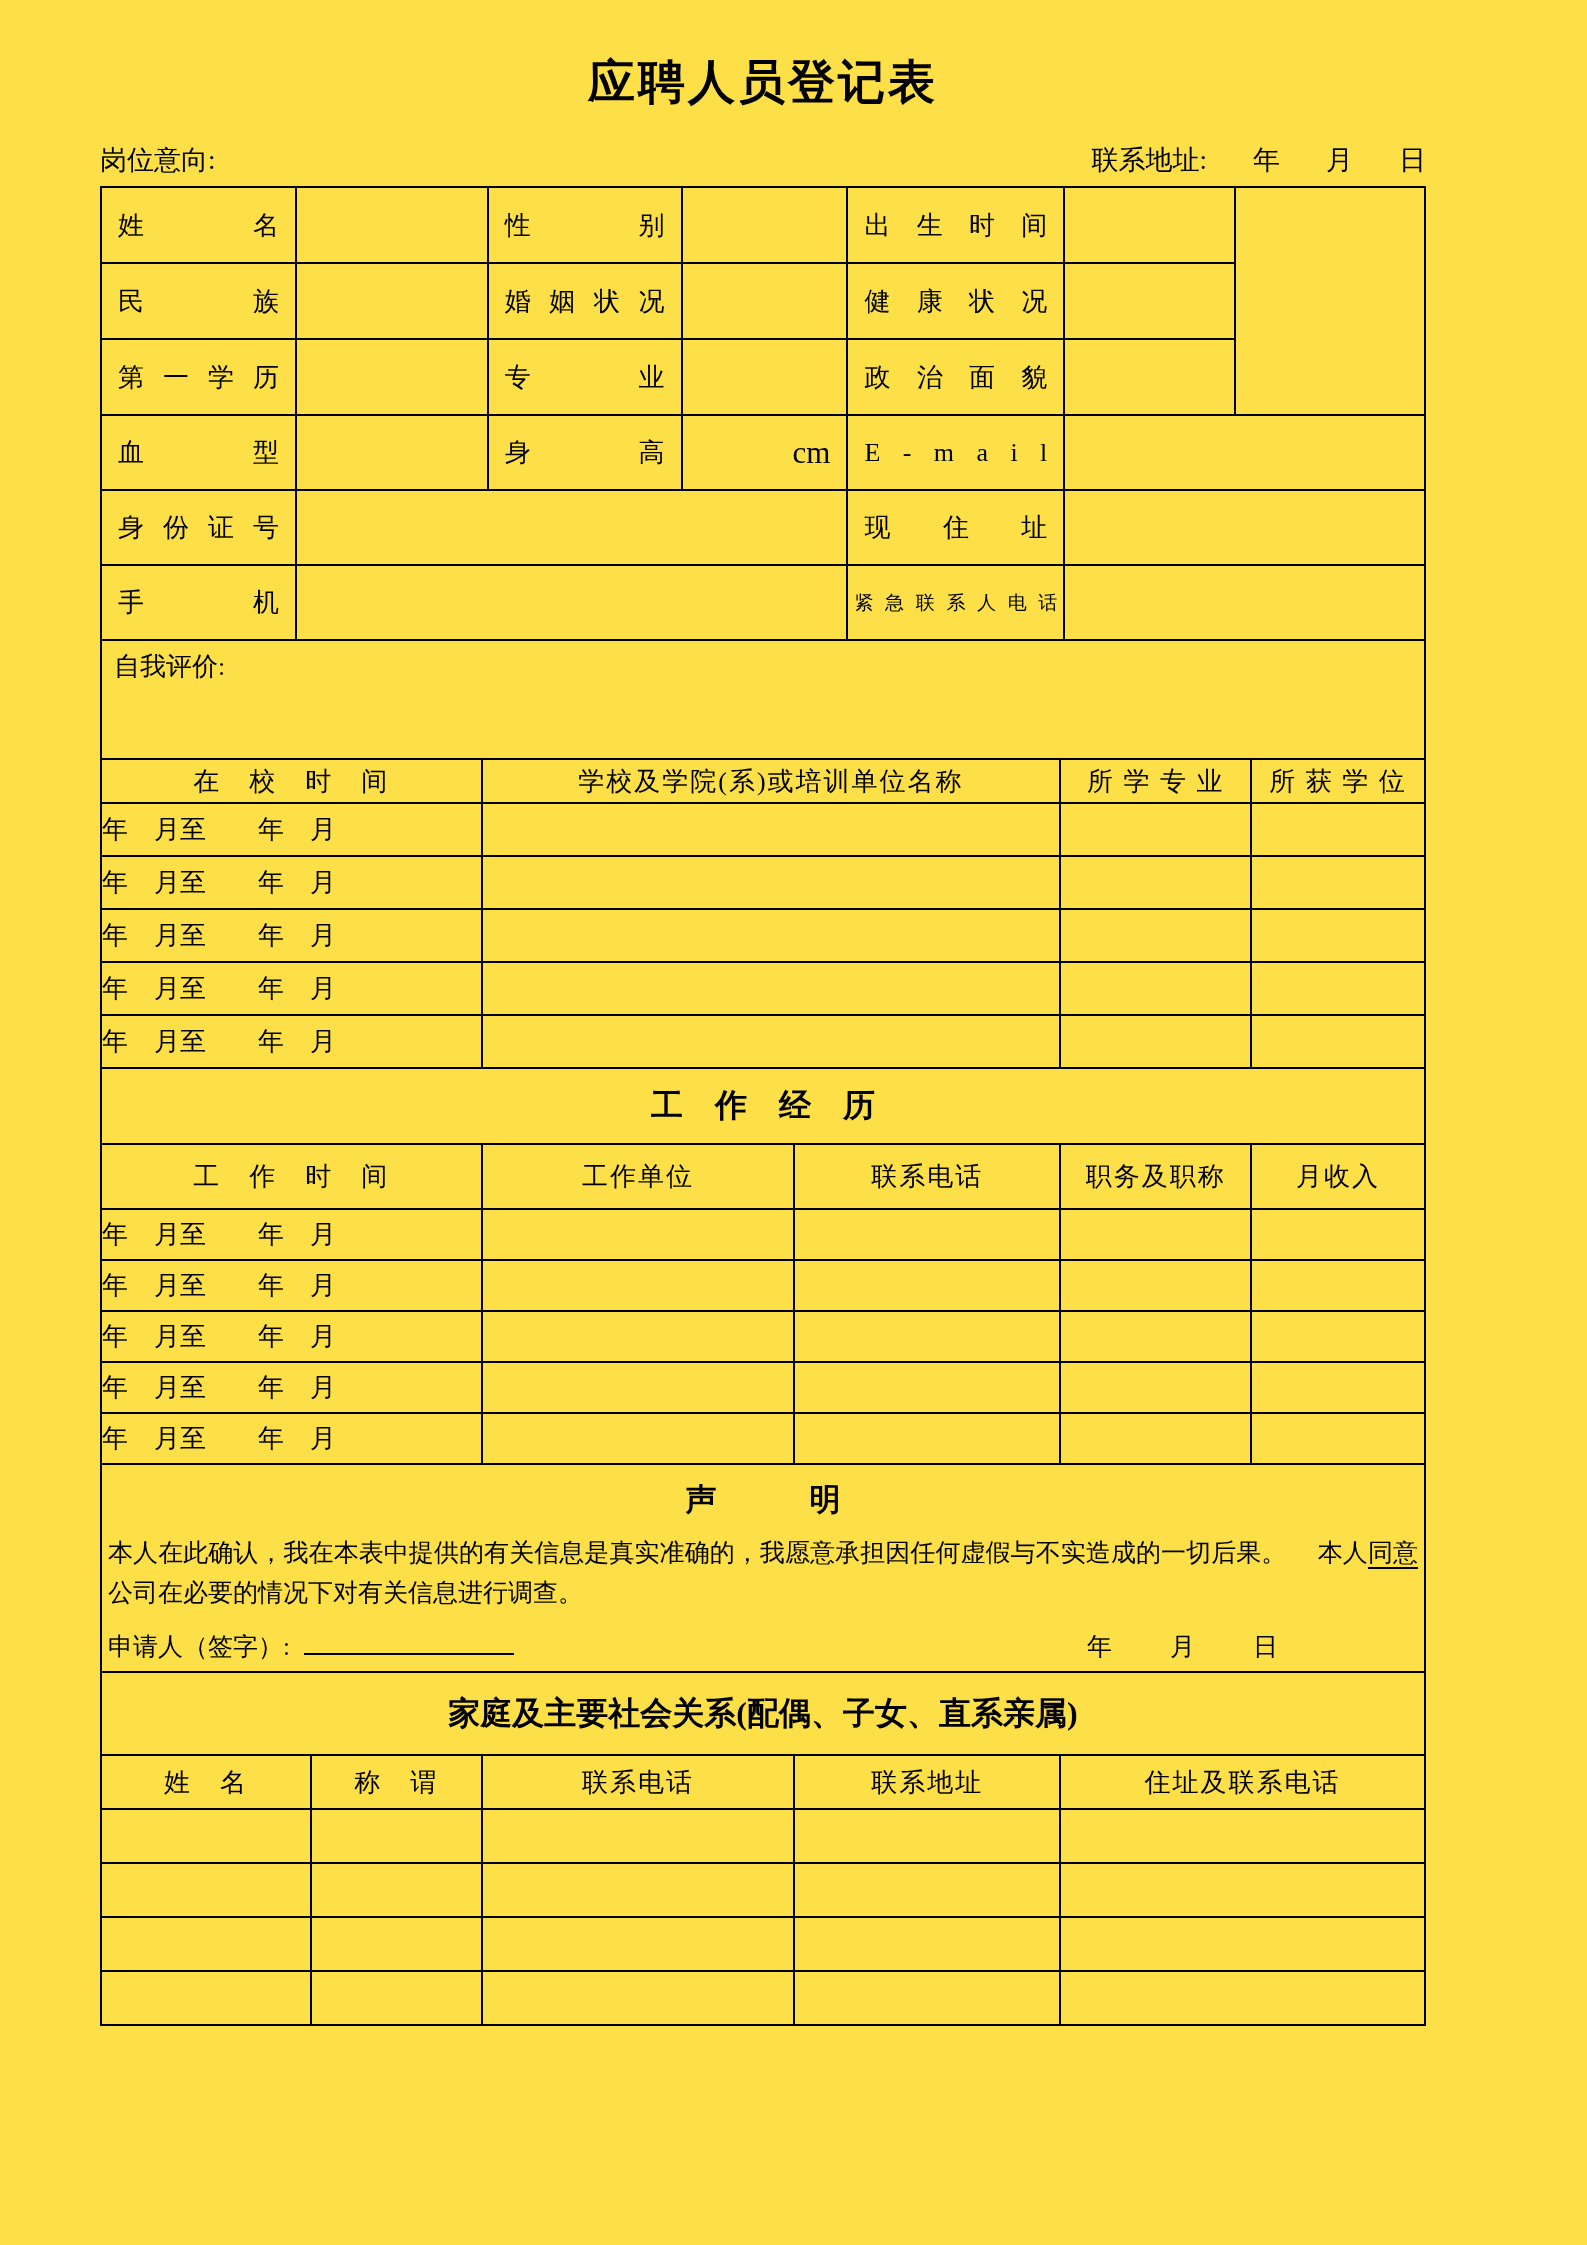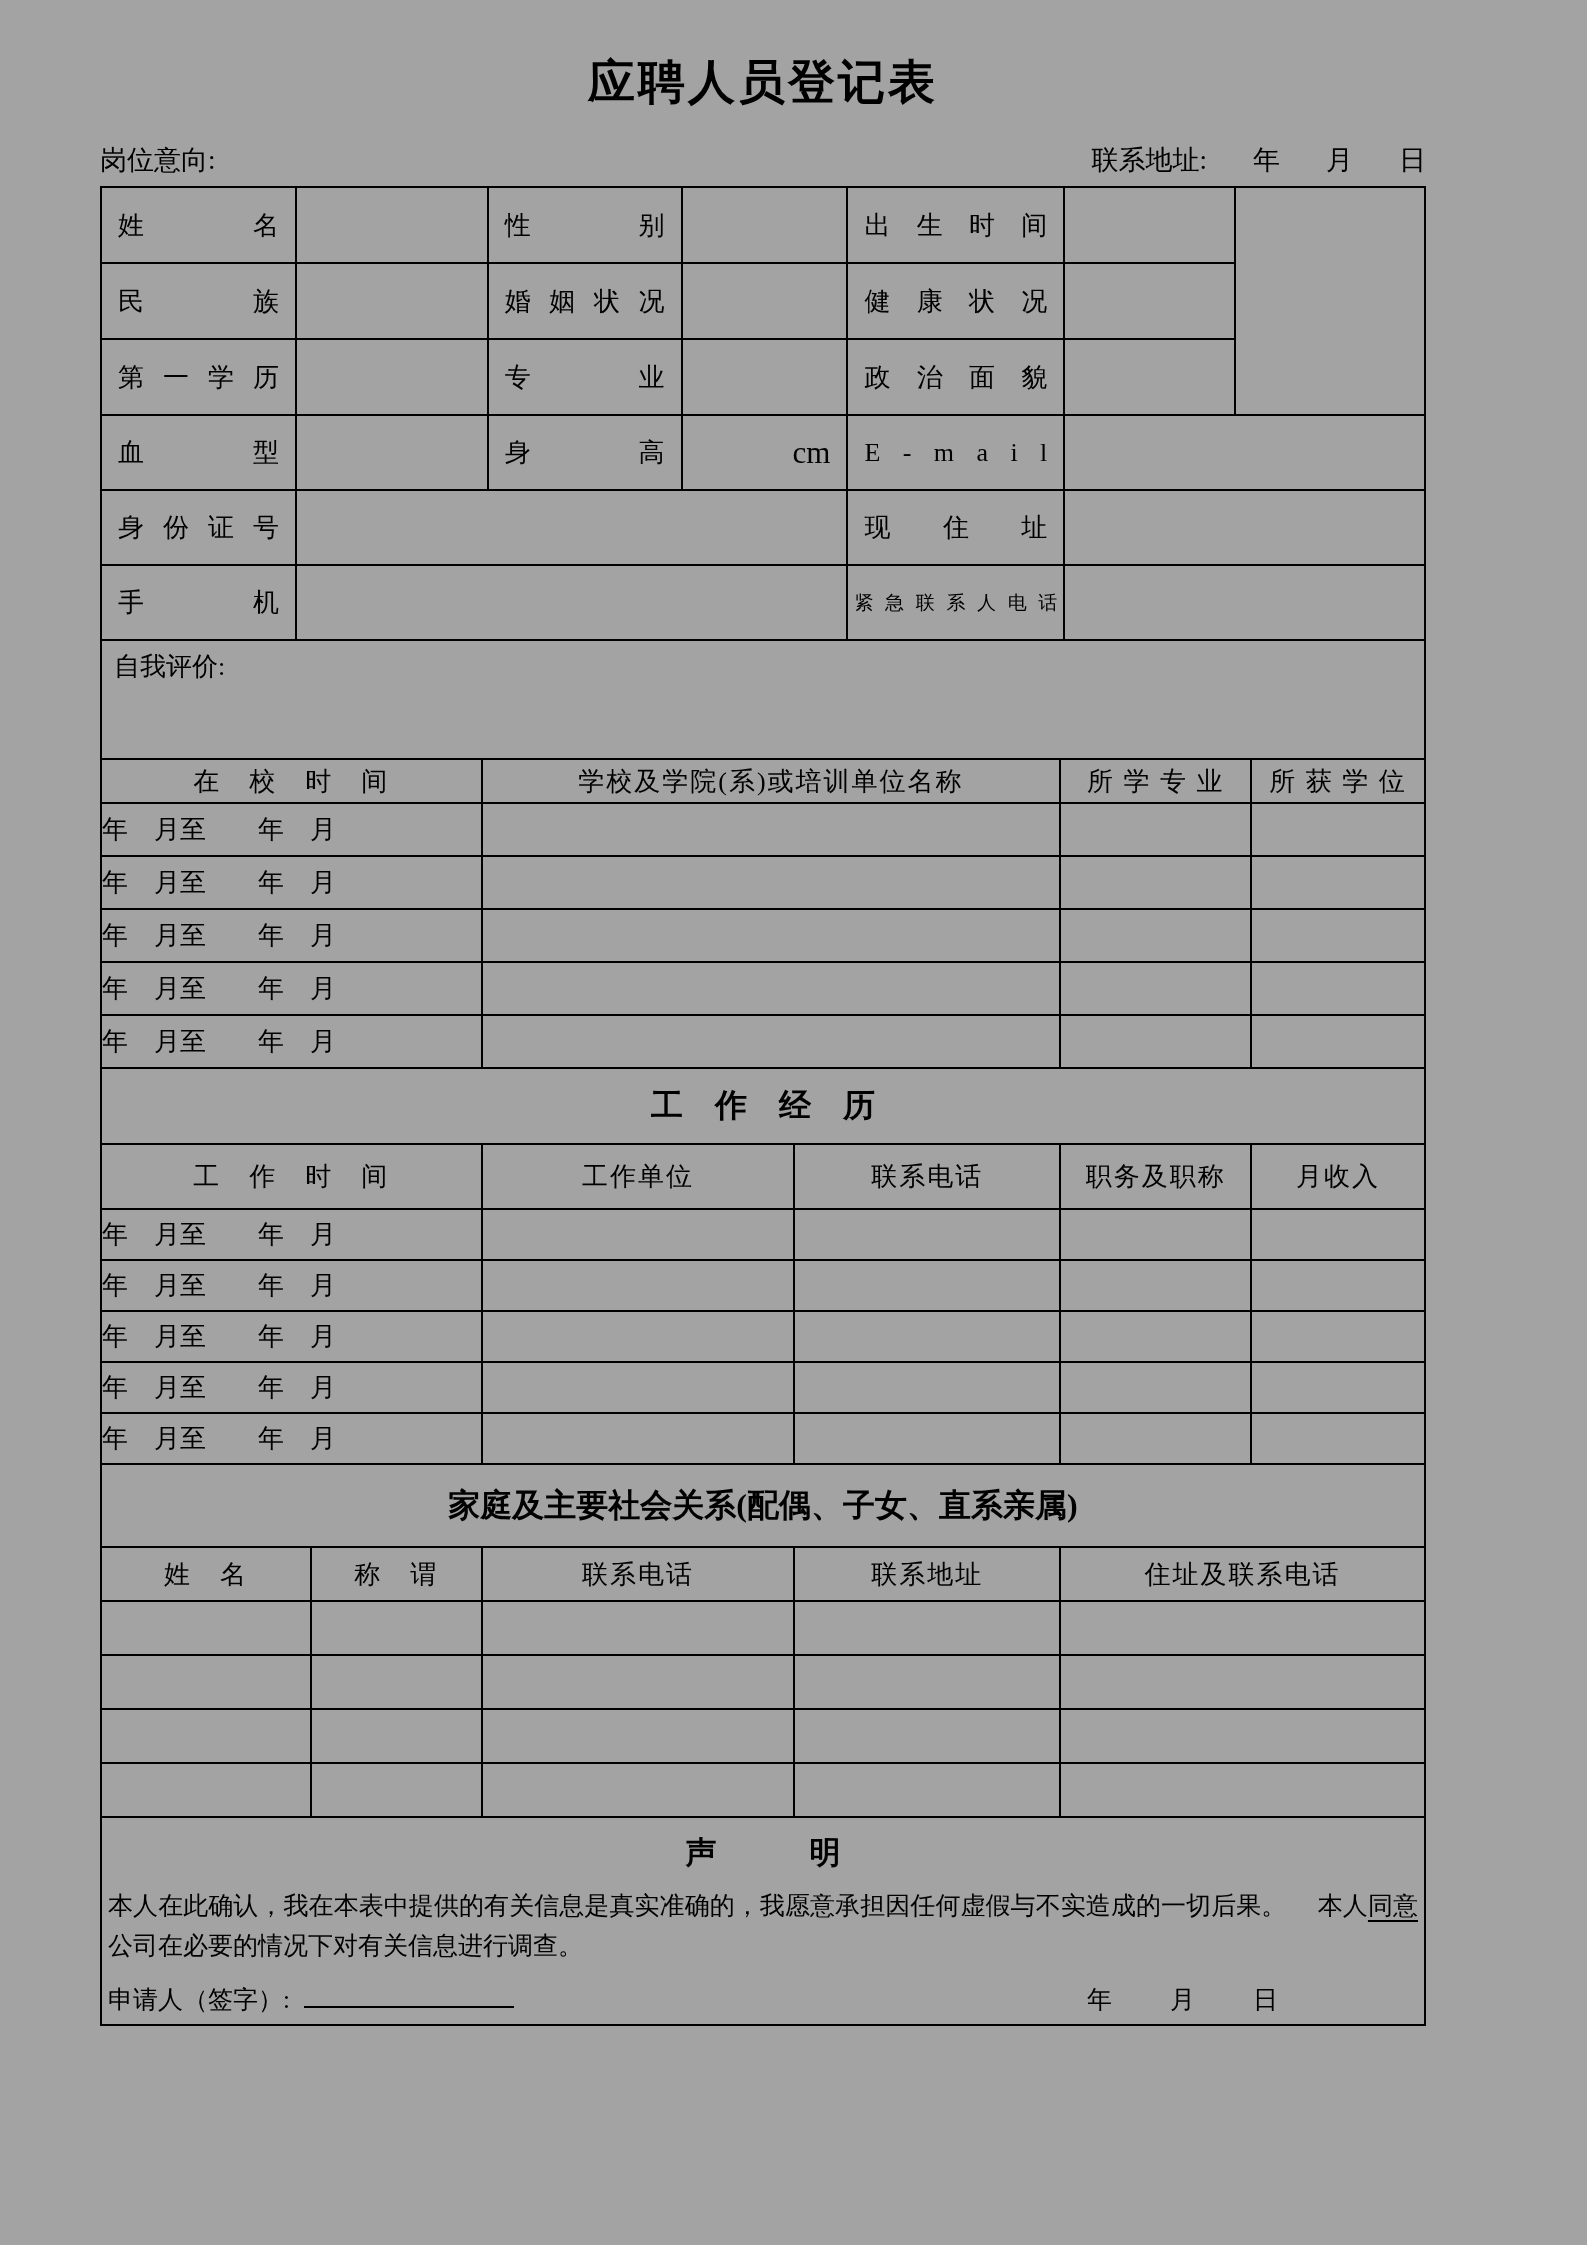--- a/index.html
+++ b/index.html
@@ -1,20 +1,20 @@
 <!DOCTYPE html>
 <html><head>
 <meta charset="utf-8">
 <style>
   * { margin:0; padding:0; box-sizing:border-box; }
   html,body { background:#ffffff; }
   .page {
     position:relative;
     width:1587px; height:2245px;
-    background:#a3a3a3;
+    background:#fde047;
     color:#000;
     font-family:"Liberation Serif","DejaVu Serif",serif;
     overflow:hidden;
   }
   .content {
     position:absolute; left:100px; top:0; width:1326px;
   }
   .doc-title {
     margin-top:50px;
     text-align:center;
@@ -278,84 +278,84 @@
         <td class="period">年　月至　　年　月</td>
         <td></td>
         <td></td>
         <td></td>
         <td></td>
       </tr>
     </tbody>
       </table>
 
     <table>
-      <colgroup>
-        <col style="width:15.85%">
-          <col style="width:12.90%">
-          <col style="width:23.62%">
-        <col style="width:20.08%">
-          <col style="width:27.55%">
-      </colgroup>
-      <tbody>
-          <tr class="h83">
-        <td colspan="5" class="sec-hdr">家庭及主要社会关系(配偶、子女、直系亲属)</td>
-      </tr>
-      <tr class="h54 cols">
-        <td>姓　名</td>
-        <td>称　谓</td>
-        <td>联系电话</td>
-        <td>联系地址</td>
-        <td>住址及联系电话</td>
-      </tr>
-      <tr class="h54">
-        <td></td>
-        <td></td>
-        <td></td>
-        <td></td>
-        <td></td>
-      </tr>
-      <tr class="h54">
-        <td></td>
-        <td></td>
-        <td></td>
-        <td></td>
-        <td></td>
-      </tr>
-      <tr class="h54">
-        <td></td>
-        <td></td>
-        <td></td>
-        <td></td>
-        <td></td>
-      </tr>
-      <tr class="h54">
-        <td></td>
-        <td></td>
-        <td></td>
-        <td></td>
-        <td></td>
-      </tr>
-    </tbody>
-      </table>
-
-    <table>
       <tbody>
           <tr>
         <td class="decl-cell">
           <div class="decl-title">声　　　明</div>
           <div class="decl-text"><span>本人在此确认，我在本表中提供的有关信息是真实准确的，我愿意承担因任何虚假与不实造成的一切后果。　 本人</span><span class="u">同意</span><span>公司在必要的情况下对有关信息进行调查。</span></div>
           <div class="sign-line">
             <span>
               <span>申请人（签字）:</span><span class="sig-blank"></span>
             </span>
             <span class="date-group2">
               <span>年</span>
               <span>月</span>
               <span>日</span>
             </span>
           </div>
         </td>
       </tr>
     </tbody>
       </table>
 
+    <table>
+      <colgroup>
+        <col style="width:15.85%">
+          <col style="width:12.90%">
+          <col style="width:23.62%">
+        <col style="width:20.08%">
+          <col style="width:27.55%">
+      </colgroup>
+      <tbody>
+          <tr class="h83">
+        <td colspan="5" class="sec-hdr">家庭及主要社会关系(配偶、子女、直系亲属)</td>
+      </tr>
+      <tr class="h54 cols">
+        <td>姓　名</td>
+        <td>称　谓</td>
+        <td>联系电话</td>
+        <td>联系地址</td>
+        <td>住址及联系电话</td>
+      </tr>
+      <tr class="h54">
+        <td></td>
+        <td></td>
+        <td></td>
+        <td></td>
+        <td></td>
+      </tr>
+      <tr class="h54">
+        <td></td>
+        <td></td>
+        <td></td>
+        <td></td>
+        <td></td>
+      </tr>
+      <tr class="h54">
+        <td></td>
+        <td></td>
+        <td></td>
+        <td></td>
+        <td></td>
+      </tr>
+      <tr class="h54">
+        <td></td>
+        <td></td>
+        <td></td>
+        <td></td>
+        <td></td>
+      </tr>
+    </tbody>
+      </table>
+
   </div>
 </div>
 
 </body></html>

